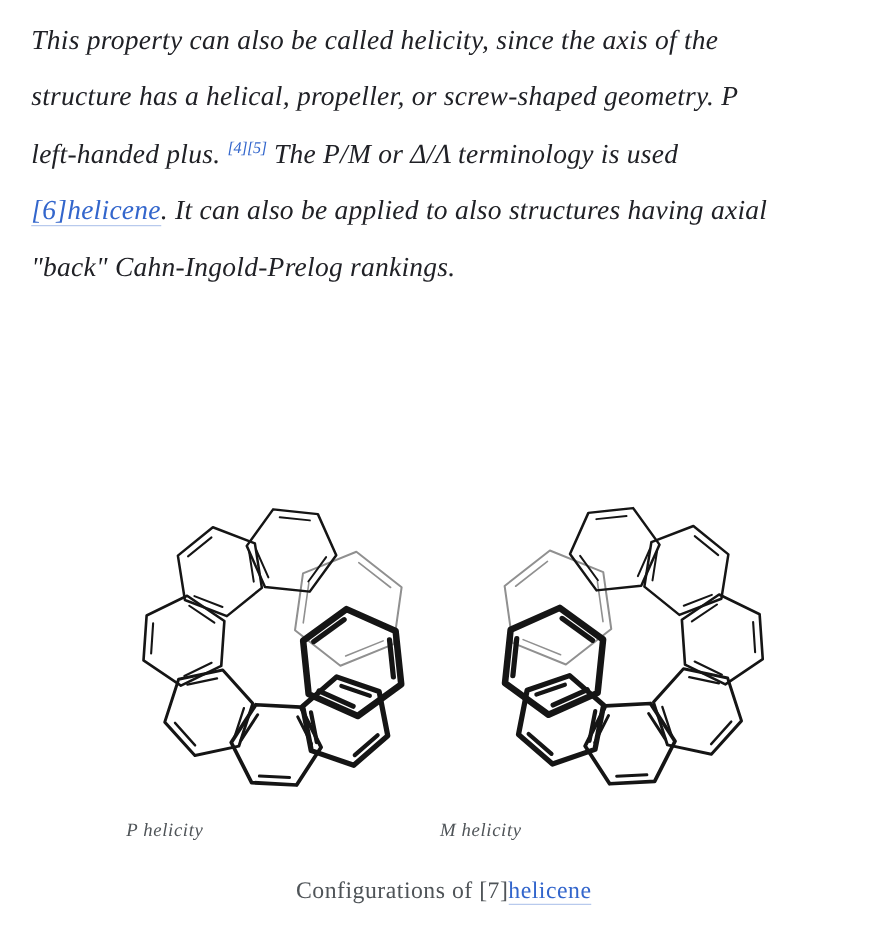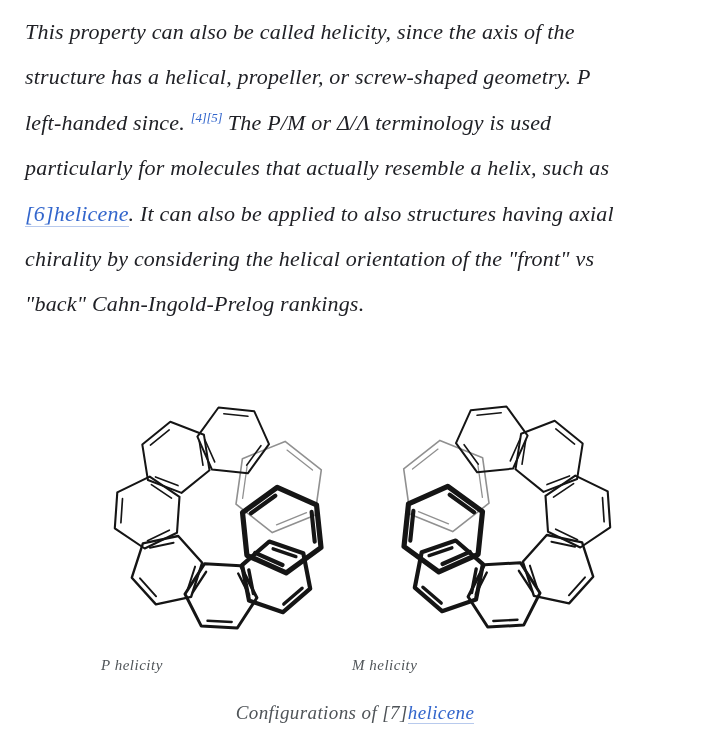--- a/index.html
+++ b/index.html
@@ -64,39 +64,36 @@
     letter-spacing: 0.5px;
   }
   .label-p { left: 101px; }
   .label-m { left: 352px; }
   .caption {
     position: absolute;
     top: 702px;
     left: 0;
     width: 710px;
     text-align: center;
-    font-style: italic;
     font-size: 19px;
     color: var(--label, #4f5458);
     letter-spacing: 0.4px;
   }
   .caption .wlink { border-bottom: 1px solid rgba(51,102,204,0.35); }
 </style>
 </head>
 <body>
 
 <div class="page">
 
   <div class="text-block">
       <div class="line"><span>This property can also be called helicity, since the axis of the</span></div>
       <div class="line"><span>structure has a helical, propeller, or screw-shaped geometry. P</span></div>
-      <div class="line"><span>left-handed since. </span><sup class="ref">[4][5]</sup><span> The P/M or Δ/Λ terminology is used</span></div>
-      <div class="line"><span>particularly for molecules that actually resemble a helix, such as</span></div>
+      <div class="line"><span>left-handed plus. </span><sup class="ref">[4][5]</sup><span> The P/M or Δ/Λ terminology is used</span></div>
       <div class="line"><a class="wlink">[6]helicene</a><span>. It can also be applied to also structures having axial</span></div>
-      <div class="line"><span>chirality by considering the helical orientation of the "front" vs</span></div>
       <div class="line"><span>"back" Cahn-Ingold-Prelog rankings.</span></div>
     </div>
 
   <svg id="mol-p" class="mol" viewBox="0 0 250 250">
       <polygon points="185.1,50.4 142.4,67.7 136.0,113.2 172.3,141.6 214.9,124.3 221.3,78.8" fill="none" stroke="#909090" stroke-width="1.6" stroke-linejoin="round"></polygon>
       <line x1="212.5" y1="79.0" x2="187.0" y2="59.1" stroke="#909090" stroke-width="1.28" stroke-linecap="round"></line>
       <line x1="147.1" y1="75.2" x2="142.6" y2="107.3" stroke="#909090" stroke-width="1.28" stroke-linecap="round"></line>
       <line x1="176.5" y1="133.8" x2="206.5" y2="121.7" stroke="#909090" stroke-width="1.28" stroke-linecap="round"></line>
       <polygon points="118.5,16.5 97.4,45.7 112.0,78.6 147.8,82.3 169.0,53.2 154.3,20.3" fill="none" stroke="#151515" stroke-width="2" stroke-linejoin="round"></polygon>
       <line x1="147.9" y1="25.3" x2="123.8" y2="22.8" stroke="#151515" stroke-width="1.60" stroke-linecap="round"></line>

